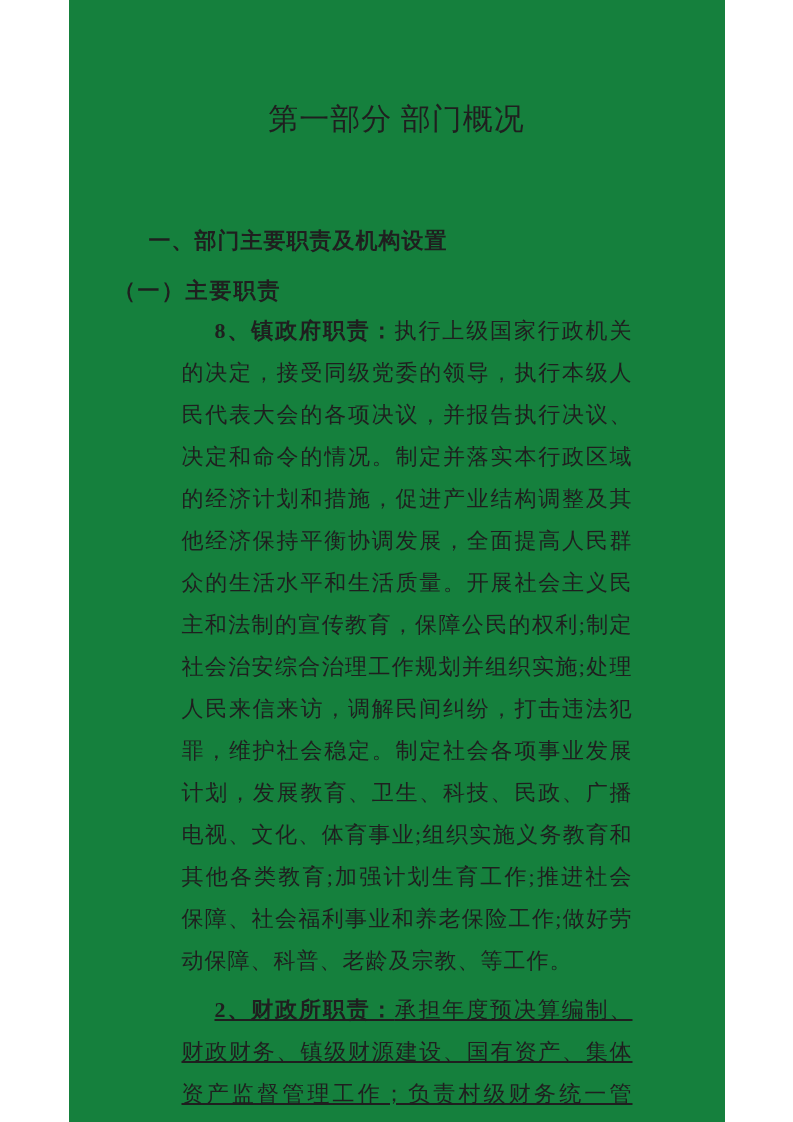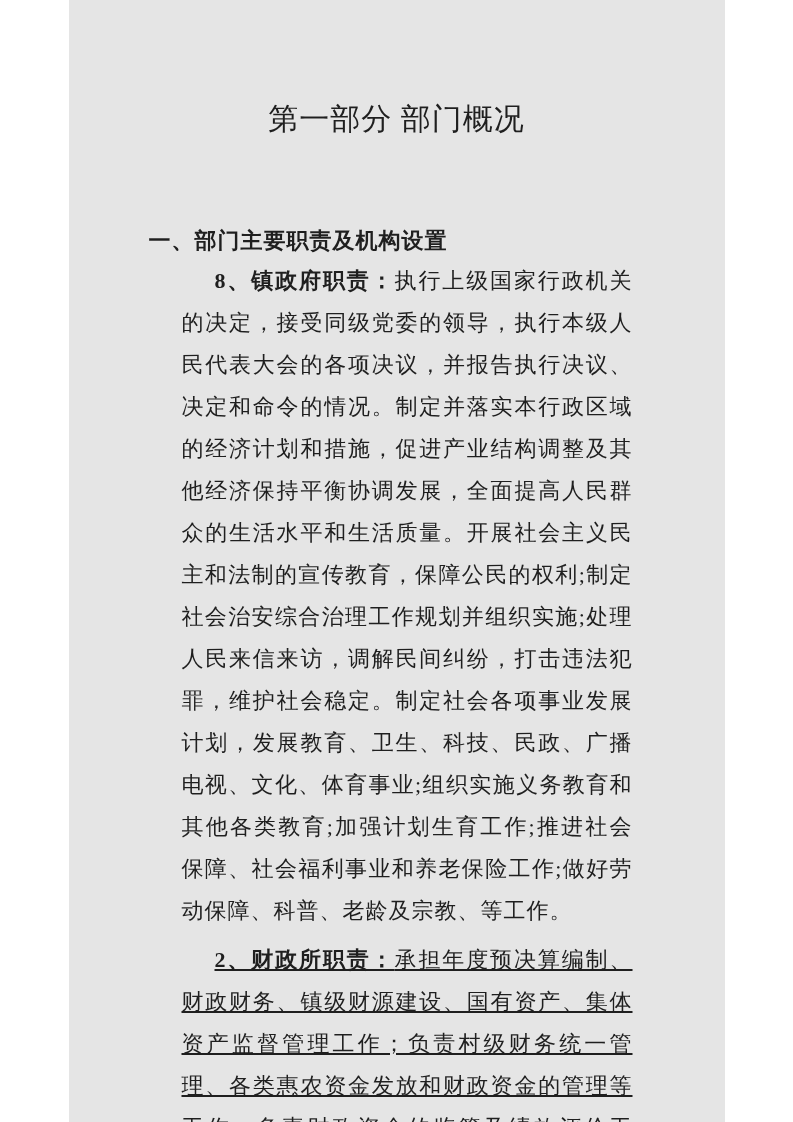--- a/index.html
+++ b/index.html
@@ -5,21 +5,21 @@
   html, body {
     margin: 0;
     padding: 0;
     background: #ffffff;
   }
   .page {
     position: relative;
     width: 656px;
     height: 1122px;
     margin: 0 auto;
-    background: #e5e5e5;
+    background: #15803d;
     color: #1f1f1f;
     font-family: "Liberation Serif", "DejaVu Serif", serif;
     overflow: hidden;
   }
   .doc-title {
     margin: 0;
     padding-top: 100px;
     text-align: center;
     font-size: 30px;
     line-height: 38px;
@@ -62,18 +62,19 @@
 </style>
 </head>
 <body>
 
 <div class="page">
 
   <h1 class="doc-title">第一部分 部门概况</h1>
 
   <h2 class="section-heading">一、部门主要职责及机构设置</h2>
 
+  <h3 class="subsection-heading">（一）主要职责</h3>
 
   <p class="body-para"><span class="para-lead">8、镇政府职责：</span><span class="para-body">执行上级国家行政机关的决定，接受同级党委的领导，执行本级人民代表大会的各项决议，并报告执行决议、决定和命令的情况。制定并落实本行政区域的经济计划和措施，促进产业结构调整及其他经济保持平衡协调发展，全面提高人民群众的生活水平和生活质量。开展社会主义民主和法制的宣传教育，保障公民的权利;制定社会治安综合治理工作规划并组织实施;处理人民来信来访，调解民间纠纷，打击违法犯罪，维护社会稳定。制定社会各项事业发展计划，发展教育、卫生、科技、民政、广播 电视、文化、体育事业;组织实施义务教育和其他各类教育;加强计划生育工作;推进社会保障、社会福利事业和养老保险工作;做好劳动保障、科普、老龄及宗教、等工作。</span></p>
 
   <p class="body-para"><span class="para-lead">2、财政所职责：</span><span class="para-body">承担年度预决算编制、财政财务、镇级财源建设、国有资产、集体资产监督管理工作；负责村级财务统一管理、各类惠农资金发放和财政资金的管理等工作；负责财政资金的监管及绩效评价工作；承办镇（办）党委、政府及县财政局交办的其它工作。</span></p>
 
 </div>
 
 </body></html>

